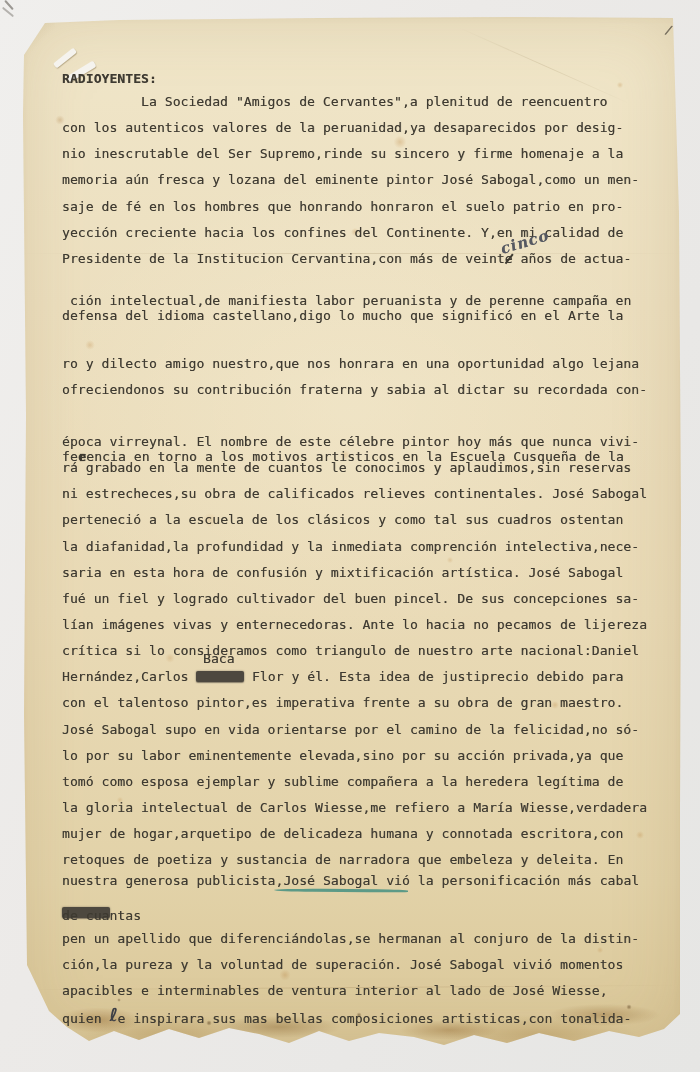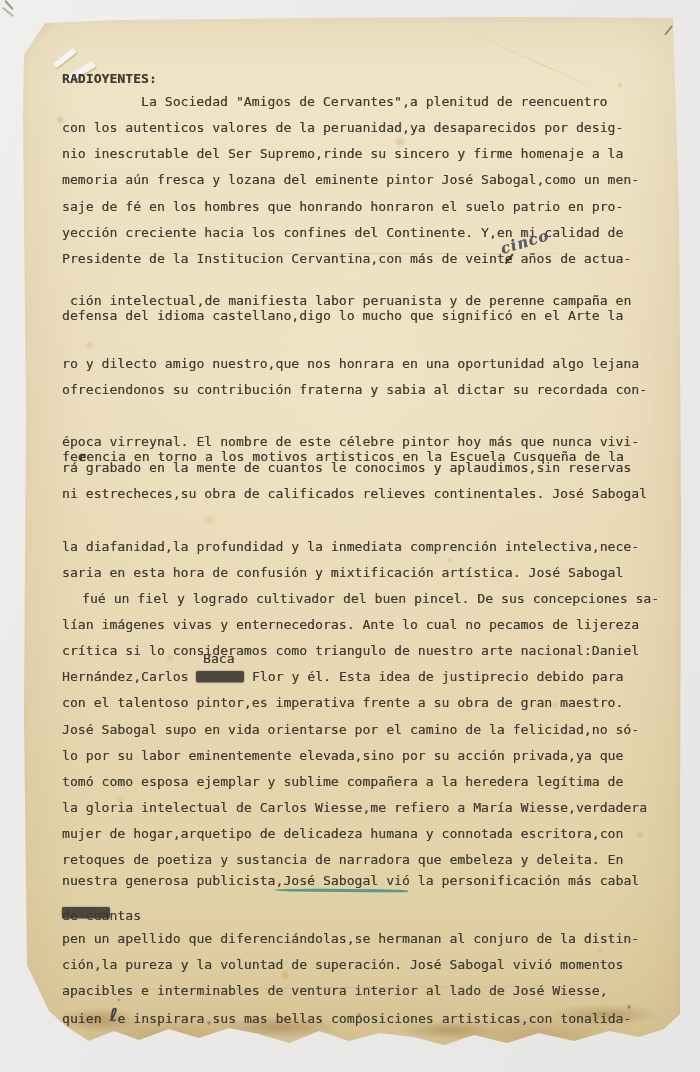--- a/index.html
+++ b/index.html
@@ -119,24 +119,25 @@
         <div class="line" style="top: 208.75px;"><span class="">yección creciente hacia los confines del Continente. Y,en mi calidad de</span></div>
         <div class="line" style="top: 234.9px;"><span class="">Presidente de la Institucion Cervantina,con más de veint</span><span class="strike">e</span><span class=""> años de actua-</span></div>
         <div class="line" style="top: 277px; margin-left: 8px;"><span class="">ción intelectual,de manifiesta labor peruanista y de perenne campaña en</span></div>
         <div class="line" style="top: 292px;"><span class="">defensa del idioma castellano,digo lo mucho que significó en el Arte la</span></div>
         <div class="line" style="top: 339.5px;"><span class="">ro y dilecto amigo nuestro,que nos honrara en una oportunidad algo lejana</span></div>
         <div class="line" style="top: 365.65px;"><span class="">ofreciendonos su contribución fraterna y sabia al dictar su recordada con-</span></div>
         <div class="line" style="top: 403px; margin-top: 30px;"><span class="">fe</span><span class="overtype">re</span><span class="">encia en torno a los motivos artisticos en la Escuela Cusqueña de la</span></div>
         <div class="line" style="top: 417.95px;"><span class="">época virreynal. El nombre de este célebre pintor hoy más que nunca vivi-</span></div>
         <div class="line" style="top: 444.1px;"><span class="">rá grabado en la mente de cuantos le conocimos y aplaudimos,sin reservas</span></div>
         <div class="line" style="top: 470.25px;"><span class="">ni estrecheces,su obra de calificados relieves continentales. José Sabogal</span></div>
+        <div class="line" style="top: 496.4px;"><span class="">perteneció a la escuela de los clásicos y como tal sus cuadros ostentan</span></div>
         <div class="line" style="top: 522.55px;"><span class="">la diafanidad,la profundidad y la inmediata comprención intelectiva,nece-</span></div>
         <div class="line" style="top: 548.7px;"><span class="">saria en esta hora de confusión y mixtificación artística. José Sabogal</span></div>
-        <div class="line" style="top: 574.85px; margin-left: 20px;"><span class="">fué un fiel y logrado cultivador del buen pincel. De sus concepciones sa-</span></div>
-        <div class="line" style="top: 601px;"><span class="">lían imágenes vivas y enternecedoras. Ante lo cual no pecamos de lijereza</span></div>
+        <div class="line" style="top: 574.85px;"><span class="">fué un fiel y logrado cultivador del buen pincel. De sus concepciones sa-</span></div>
+        <div class="line" style="top: 601px;"><span class="">lían imágenes vivas y enternecedoras. Ante lo hacia no pecamos de lijereza</span></div>
         <div class="line" style="top: 627.15px;"><span class="">crítica si lo consideramos como triangulo de nuestro arte nacional:Daniel</span></div>
         <div class="line" style="top: 653.3px;"><span class="">Hernández,Carlos </span><span class="redact" style="width: 47.58px;"></span><span class=""> Flor y él. Esta idea de justiprecio debido para</span></div>
         <div class="line" style="top: 679.45px;"><span class="">con el talentoso pintor,es imperativa frente a su obra de gran maestro.</span></div>
         <div class="line" style="top: 705.6px;"><span class="">José Sabogal supo en vida orientarse por el camino de la felicidad,no só-</span></div>
         <div class="line" style="top: 731.75px;"><span class="">lo por su labor eminentemente elevada,sino por su acción privada,ya que</span></div>
         <div class="line" style="top: 757.9px;"><span class="">tomó como esposa ejemplar y sublime compañera a la heredera legítima de</span></div>
         <div class="line" style="top: 784.05px;"><span class="">la gloria intelectual de Carlos Wiesse,me refiero a María Wiesse,verdadera</span></div>
         <div class="line" style="top: 810.2px;"><span class="">mujer de hogar,arquetipo de delicadeza humana y connotada escritora,con</span></div>
         <div class="line" style="top: 836.35px;"><span class="">retoques de poetiza y sustancia de narradora que embeleza y deleita. En</span></div>
         <div class="line" style="top: 857px;"><span class="">nuestra generosa publicista,</span><span class="uline">José Sabogal</span><span class=""> vió la personificación más cabal</span></div>

